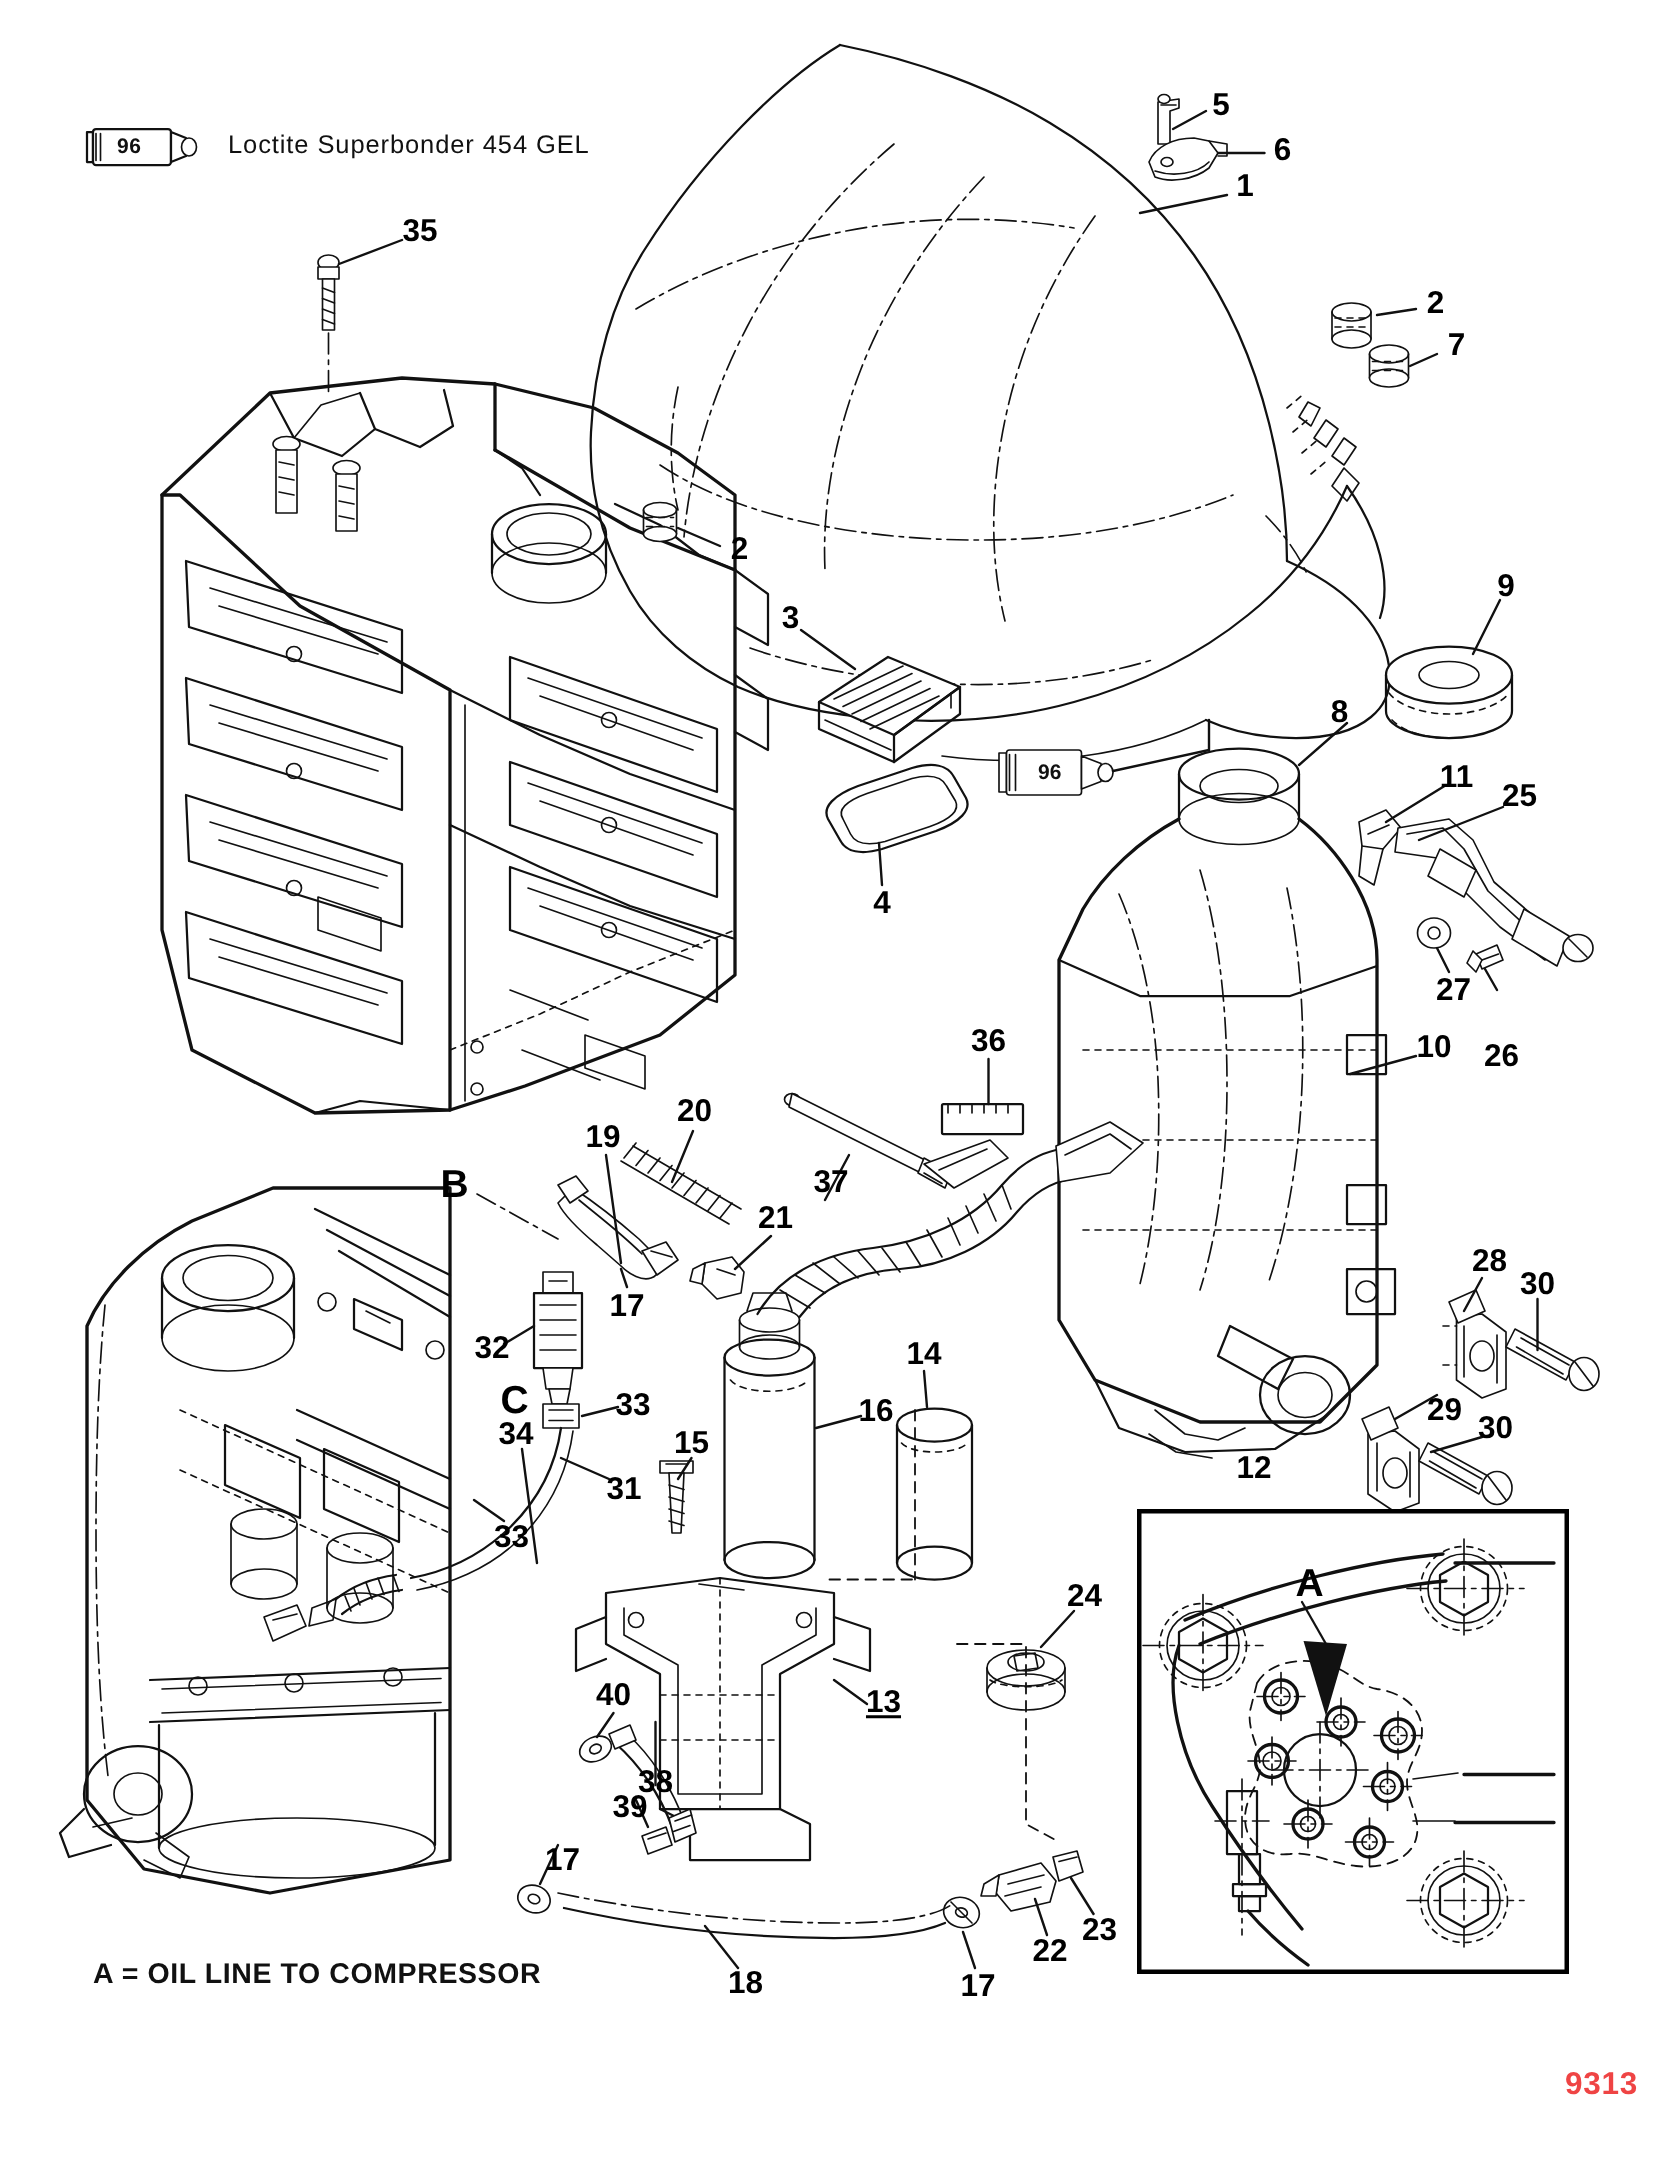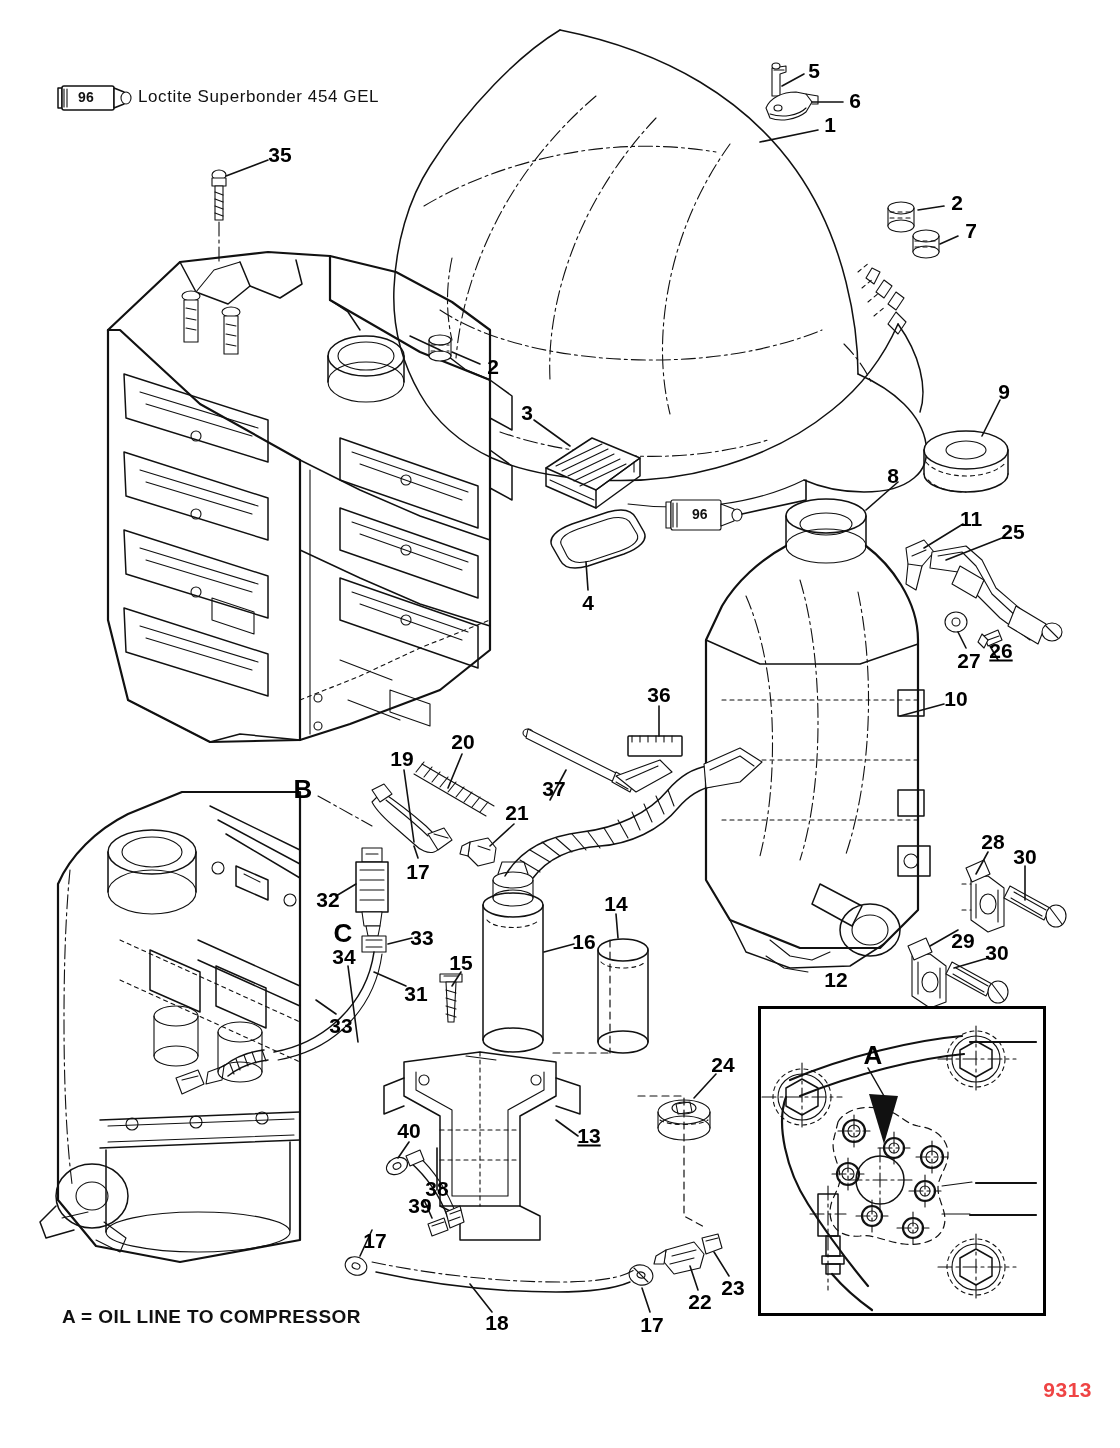--- a/index.html
+++ b/index.html
@@ -25,20 +25,21 @@
     width: 1120px;
     height: 1448px;
   }
   
   #legend-bar {
     position: absolute;
     left: 56px;
     top: 82px;
     display: flex;
     align-items: center;
+    gap: 14px;
   }
   #legend-text {
     font-size: 17px;
     font-weight: 400;
     letter-spacing: 0.6px;
     color: #111;
     white-space: nowrap;
   }
   
   .callout {
@@ -738,21 +739,21 @@
       <div class="callout" style="left: 971px; top: 230px;">7</div>
       <div class="callout" style="left: 280px; top: 154px;">35</div>
       <div class="callout" style="left: 493px; top: 366px;">2</div>
       <div class="callout" style="left: 527px; top: 412px;">3</div>
       <div class="callout" style="left: 588px; top: 602px;">4</div>
       <div class="callout" style="left: 1004px; top: 391px;">9</div>
       <div class="callout" style="left: 893px; top: 475px;">8</div>
       <div class="callout" style="left: 971px; top: 518px;">11</div>
       <div class="callout" style="left: 1013px; top: 531px;">25</div>
       <div class="callout" style="left: 969px; top: 660px;">27</div>
-      <div class="callout" style="left: 1001px; top: 650px; text-decoration: underline;">26</div>
+      <div class="callout" style="left: 1001px; top: 704px;">26</div>
       <div class="callout" style="left: 956px; top: 698px;">10</div>
       <div class="callout" style="left: 659px; top: 694px;">36</div>
       <div class="callout" style="left: 463px; top: 741px;">20</div>
       <div class="callout" style="left: 402px; top: 758px;">19</div>
       <div class="callout" style="left: 554px; top: 788px;">37</div>
       <div class="callout" style="left: 517px; top: 812px;">21</div>
       <div class="callout" style="left: 418px; top: 871px;">17</div>
       <div class="callout" style="left: 328px; top: 899px;">32</div>
       <div class="callout" style="left: 993px; top: 841px;">28</div>
       <div class="callout" style="left: 1025px; top: 856px;">30</div>

